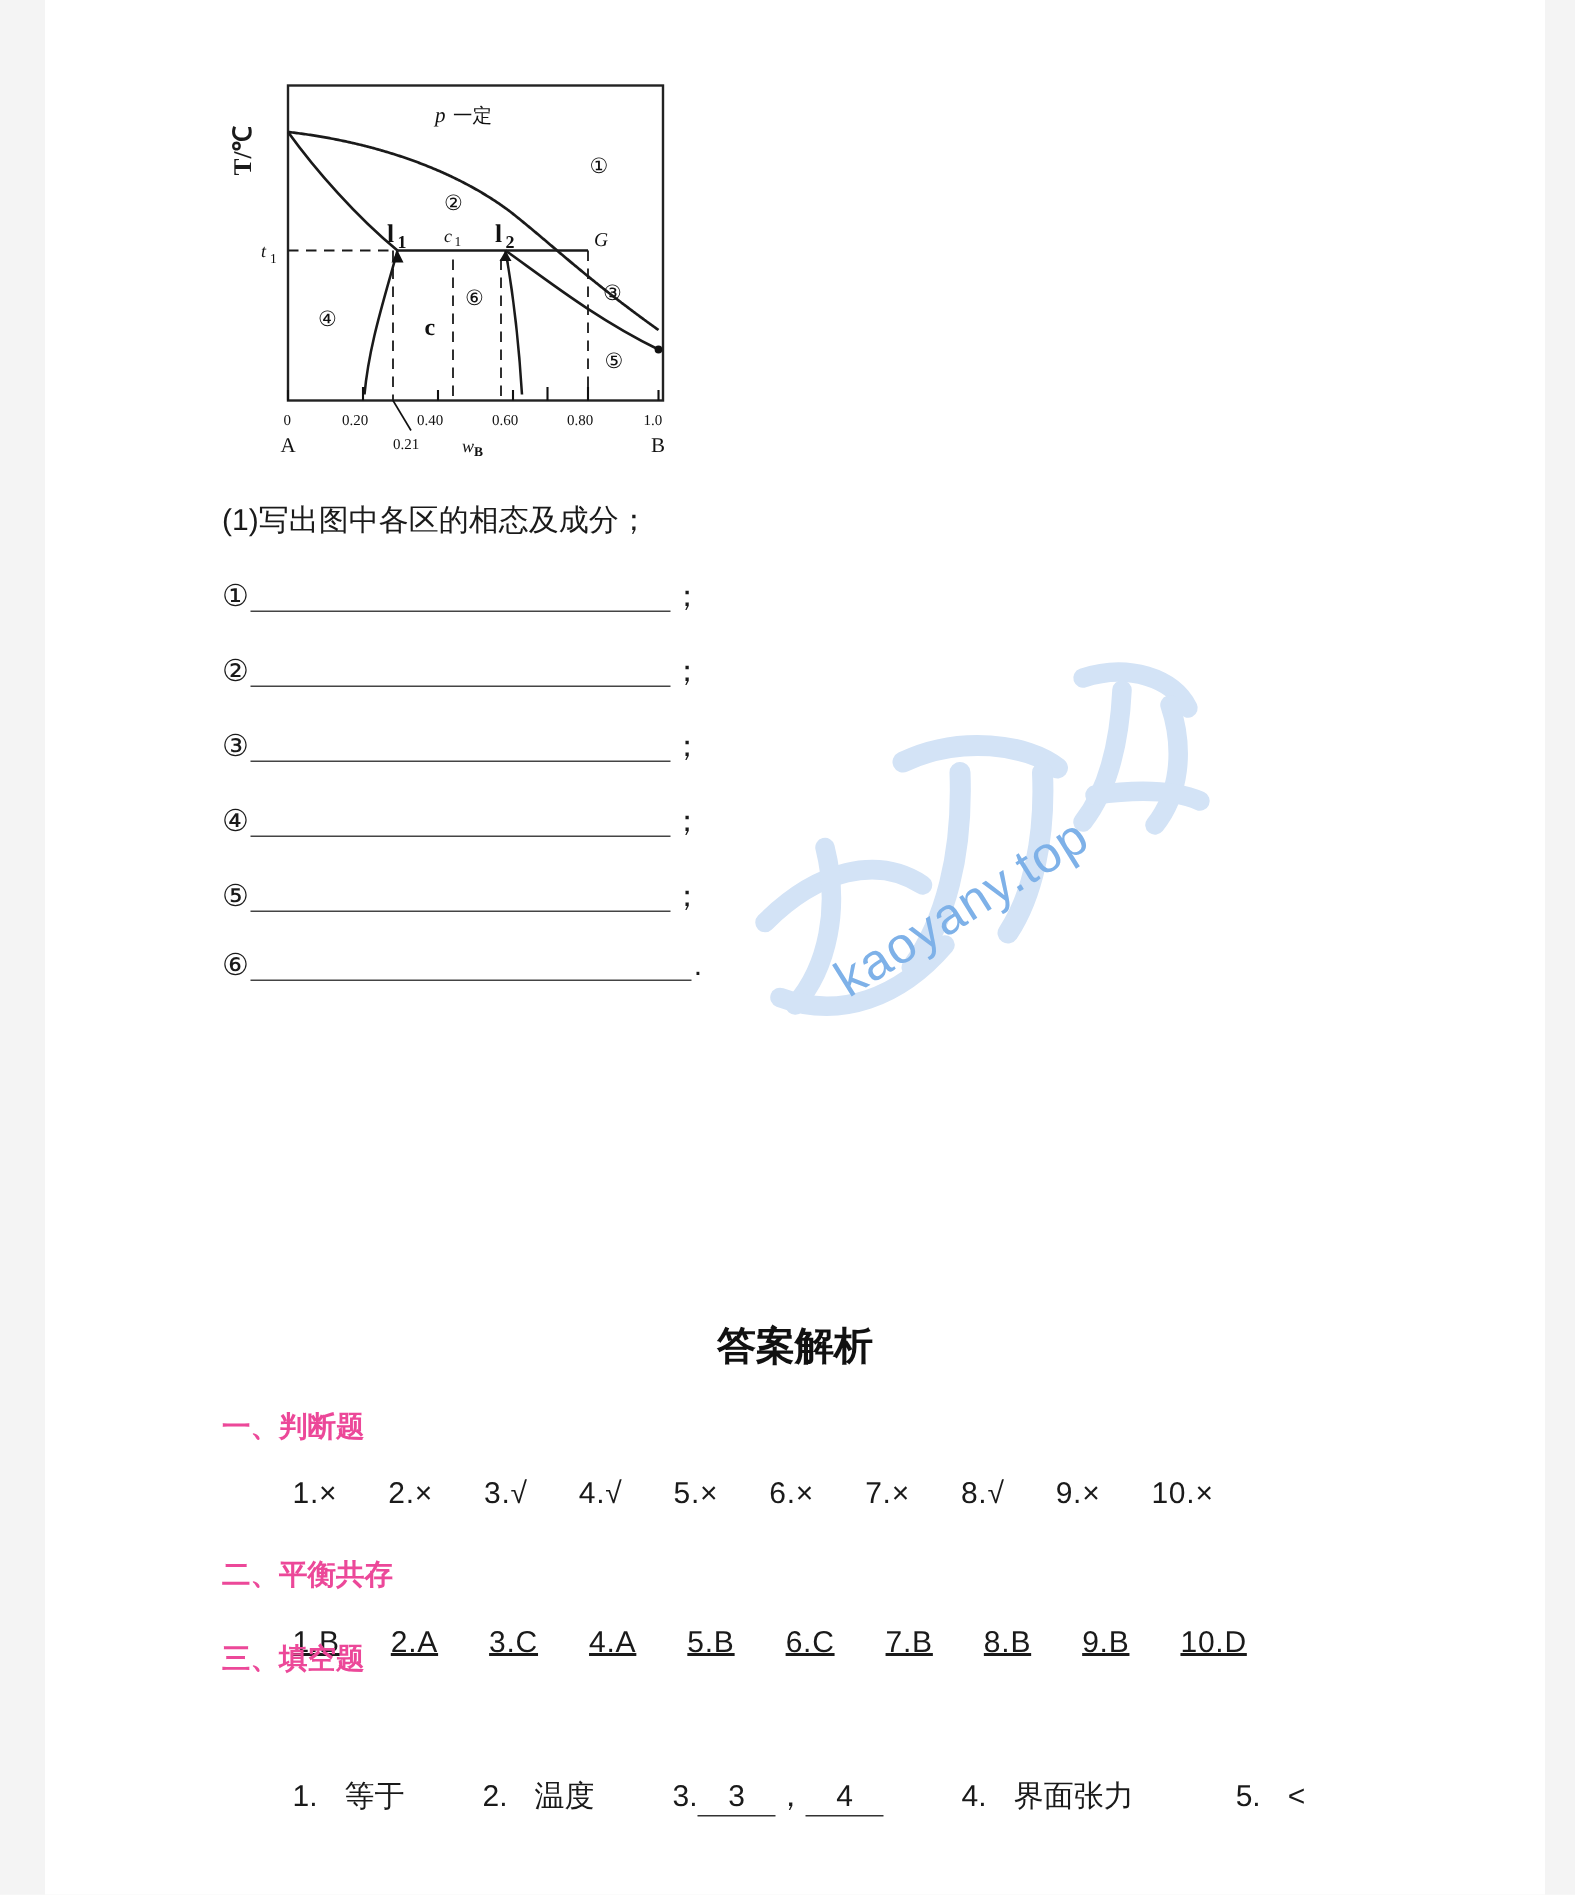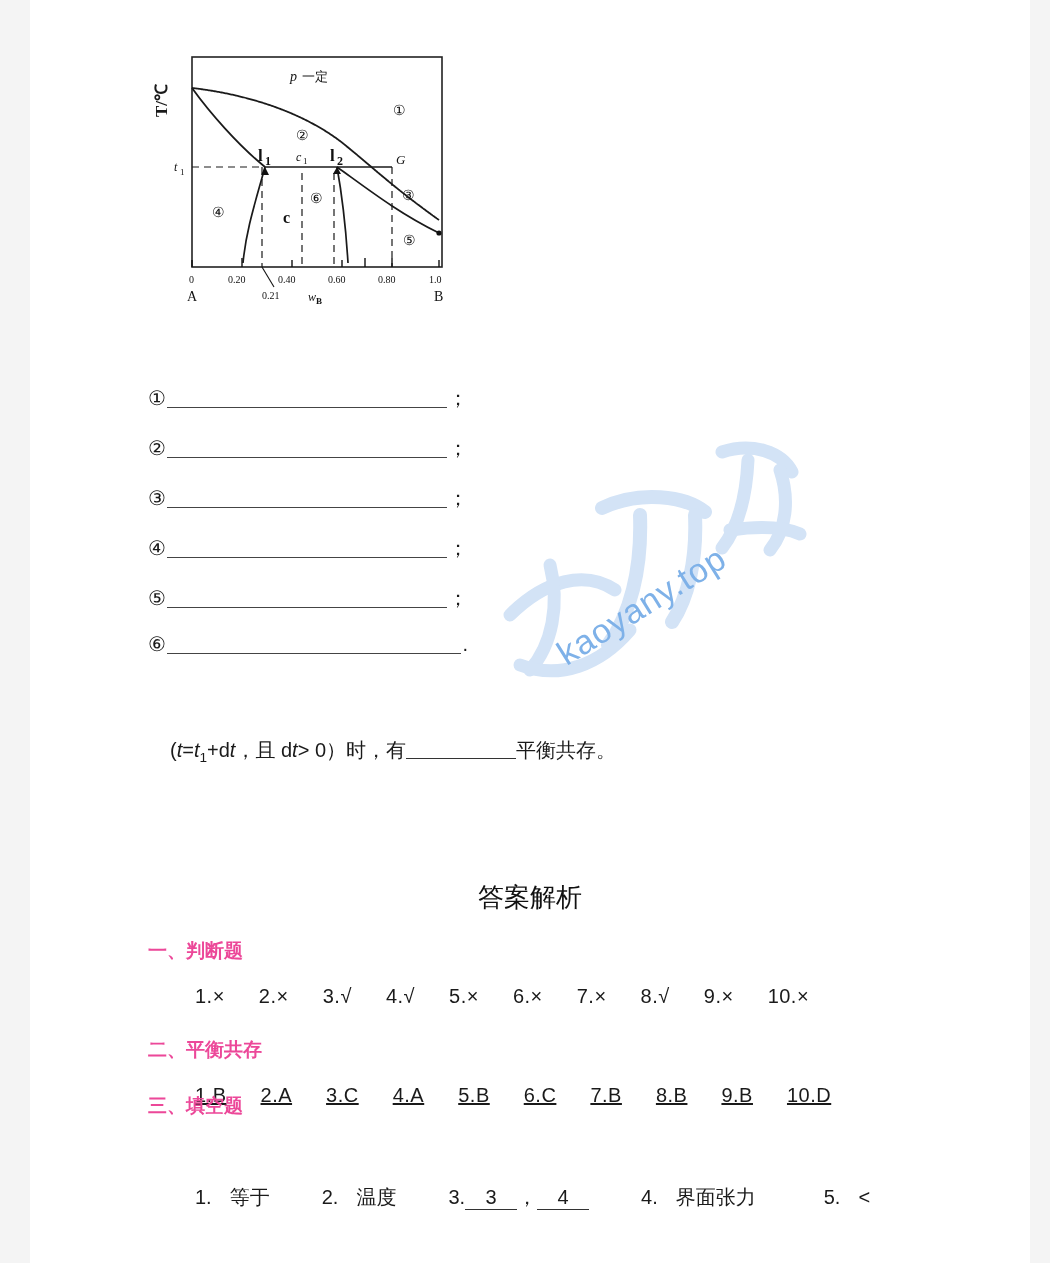--- a/index.html
+++ b/index.html
@@ -133,21 +133,21 @@
   sub { font-size: 0.68em; }
 
   
   .ans-title {
     position: absolute;
     left: 0;
     top: 880px;
     width: 1000px;
     text-align: center;
     font-size: 26px;
-    font-weight: normal;
+    font-weight: bold;
     color: #111;
     z-index: 4;
   }
   .sec-head {
     position: absolute;
     left: 118px;
     font-size: 19px;
     font-weight: bold;
     color: #ec4899;
     z-index: 4;
@@ -288,20 +288,21 @@
 
         <text x="243" y="70" font-family="Liberation Serif, serif" font-size="14" fill="#111">①</text>
         <text x="146" y="95" font-family="Liberation Serif, serif" font-size="14" fill="#111">②</text>
         <text x="252" y="155" font-family="Liberation Serif, serif" font-size="14" fill="#111">③</text>
         <text x="62" y="172" font-family="Liberation Serif, serif" font-size="14" fill="#111">④</text>
         <text x="253" y="200" font-family="Liberation Serif, serif" font-size="14" fill="#111">⑤</text>
         <text x="160" y="158" font-family="Liberation Serif, serif" font-size="14" fill="#111">⑥</text>
       </svg>
     </div>
 
+    <div class="q-line q-head">(1)写出图中各区的相态及成分；</div>
 
     <div class="blank-row" style="top:388px">
       <span class="num">①</span>
       <span class="rule"></span>
       <span class="tail">；</span>
     </div>
     <div class="blank-row" style="top:438px">
       <span class="num">②</span>
       <span class="rule"></span>
       <span class="tail">；</span>
@@ -321,23 +322,20 @@
       <span class="rule"></span>
       <span class="tail">；</span>
     </div>
     <div class="blank-row" style="top:634px">
       <span class="num">⑥</span>
       <span class="rule"></span>
       <span class="tail">.</span>
     </div>
 
 
-    <div class="q2-line2">
-      <span>(</span><i>t</i><span>=</span><i>t</i><sub>1</sub><span>+d</span><i>t</i><span>，且 d</span><i>t</i><span>&gt; 0）时，有</span><span class="inline-blank"></span><span>平衡共存。</span>
-    </div>
 
     <div class="ans-title">答案解析</div>
 
     <div class="sec-head h1">一、判断题</div>
     <div class="sec-body b1">
       <span>1.×</span><span class="gap"></span><span>2.×</span><span class="gap"></span><span>3.√</span><span class="gap"></span><span>4.√</span><span class="gap"></span><span>5.×</span><span class="gap"></span><span>6.×</span><span class="gap"></span><span>7.×</span><span class="gap"></span><span>8.√</span><span class="gap"></span><span>9.×</span><span class="gap"></span><span>10.×</span>
     </div>
 
     <div class="sec-head h2">二、平衡共存</div>
     <div class="sec-body b2">

